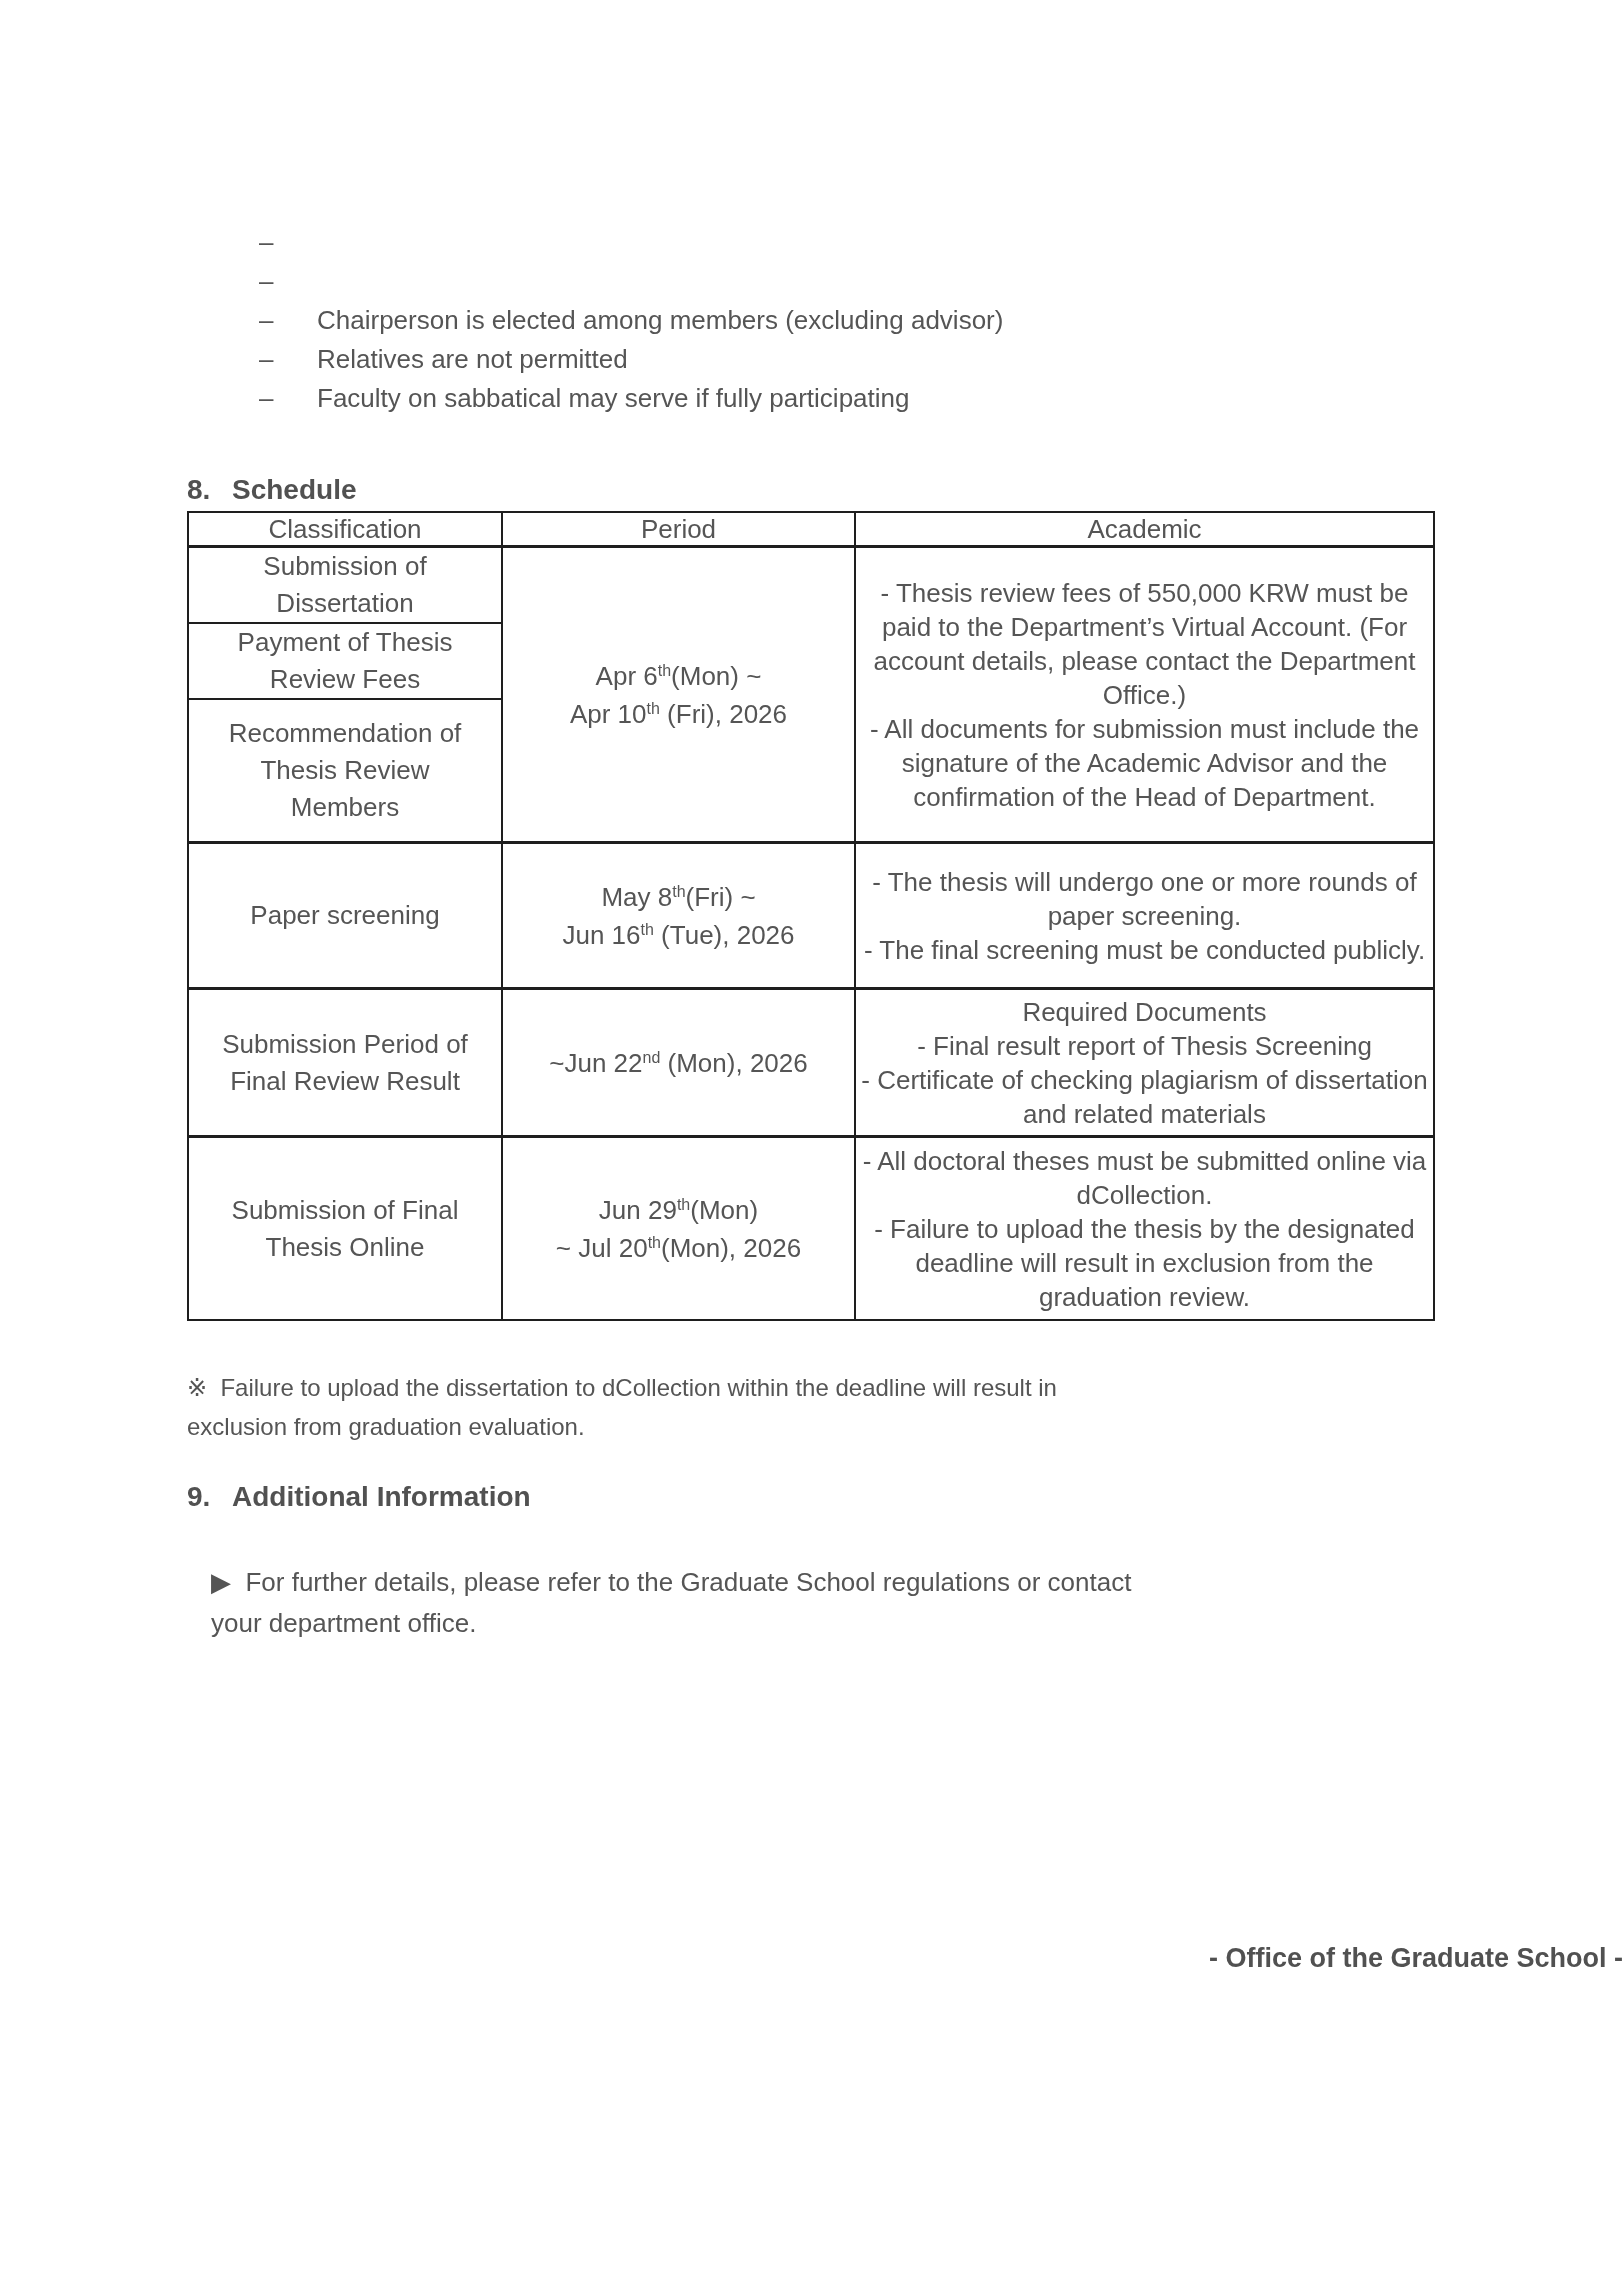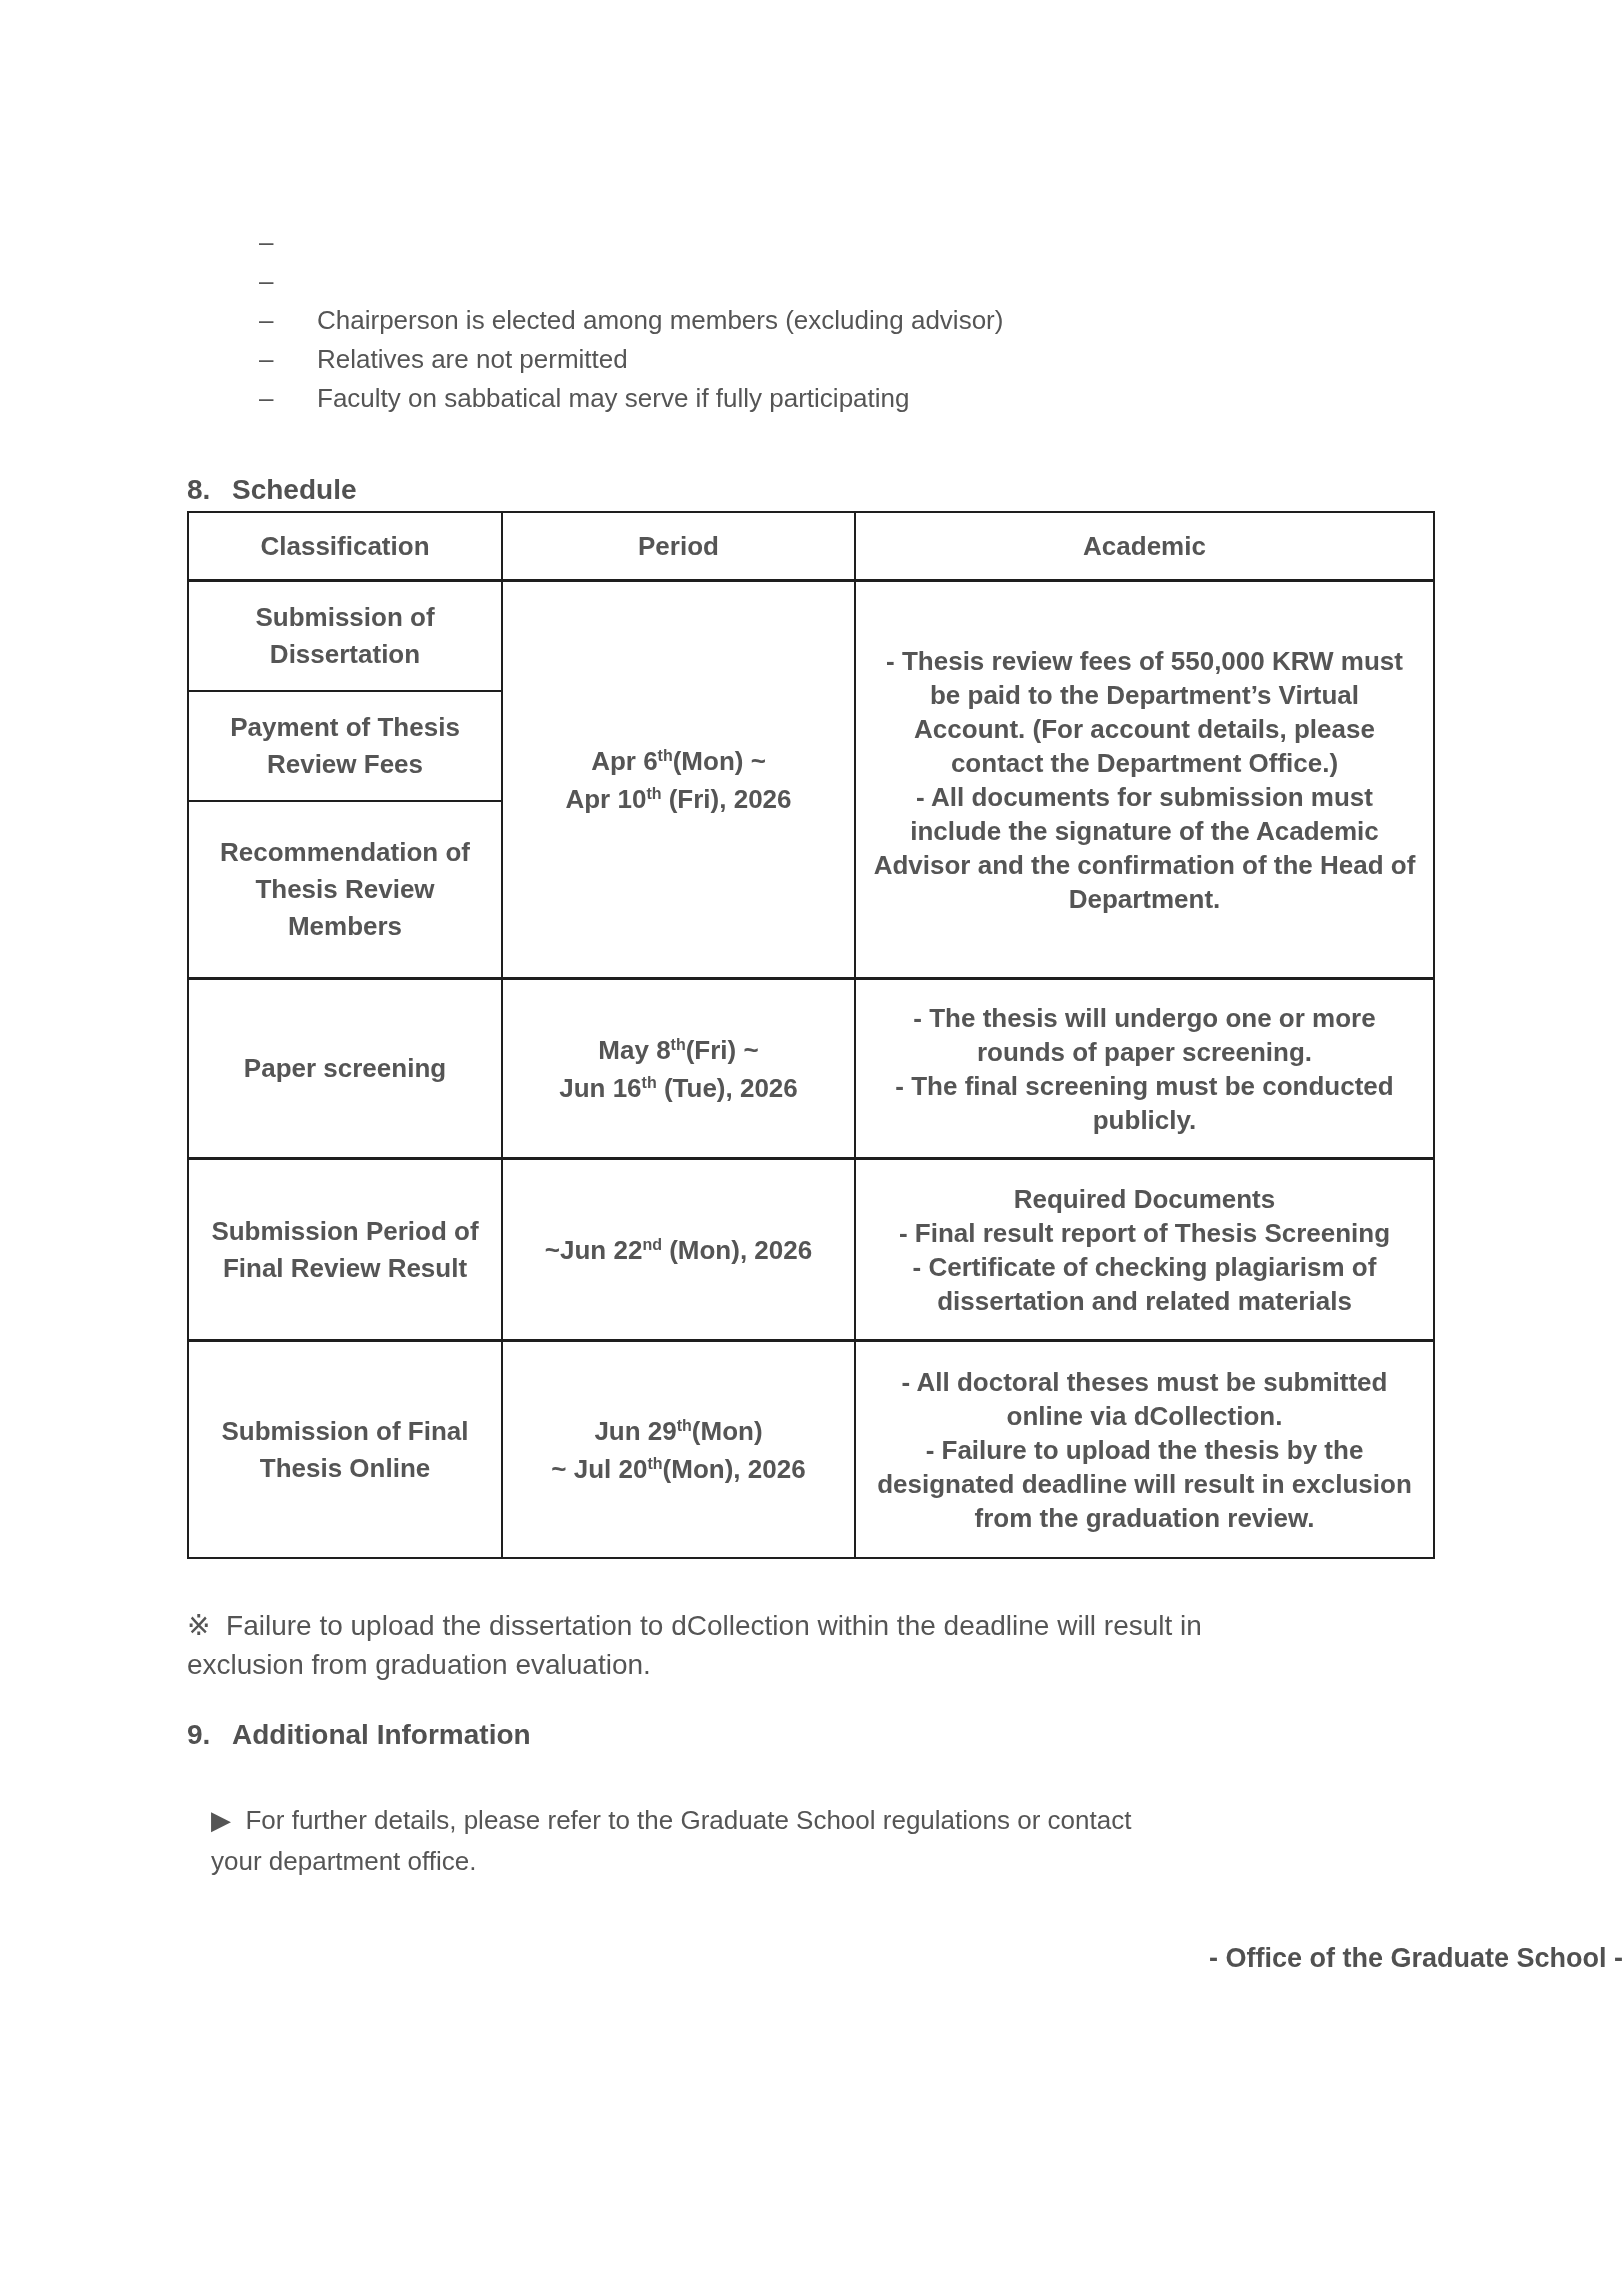--- a/index.html
+++ b/index.html
@@ -28,40 +28,39 @@
   table.sched {
     border-collapse: collapse; table-layout: fixed;
     width: 1246px; margin-top: 4px;
     border: 2.7px solid #1e1e1e;
   }
   col.c1 { width: 314px; } col.c2 { width: 353px; } col.c3 { width: 579px; }
   table.sched td {
     border: 2px solid #1e1e1e;
     font-size: 26px;
     vertical-align: middle; text-align: center;
-    padding: 17px;
+    padding: 0;
     overflow: hidden;
-    font-weight: bold;
   }
   tr.hdr td { height: 32px; border-bottom: 3.4px solid #1e1e1e; }
   tr.sep td { border-top: 3.4px solid #1e1e1e; }
   td.cls { white-space: pre-line; line-height: 37px; }
   td.per { line-height: 38px; }
   td.rem {
     text-align: justify; vertical-align: top;
     padding: 4px 17.6px 3.4px 16px;
     line-height: 34px;
   }
   td.rem p { margin: 0; }
   sup { font-size: 16px; line-height: 0; vertical-align: 8.8px; }
   .h-sub1 { height: 71px; } .h-sub2 { height: 72px; } .h-sub3 { height: 141px; }
   .h-r2 { height: 143px; } .h-r3 { height: 145px; } .h-r4 { height: 181px; }
 
   
-  .note { margin: 8px 0 0 0; font-size: 28px; line-height: 39px; white-space: pre-line; }
+  .note { margin: 8px 0 0 0; font-size: 24px; line-height: 39px; white-space: pre-line; }
 
   
   .info-item { margin: 6.8px 0 0 24px; font-size: 26px; line-height: 41px; white-space: pre-line; }
   .info-item + .info-item { margin-top: 0; }
 
   
   .footer {
     position: absolute; top: 1941px; left: 0; right: 0;
     text-align: right;
     font-size: 27px; font-weight: bold; color: #515151;

